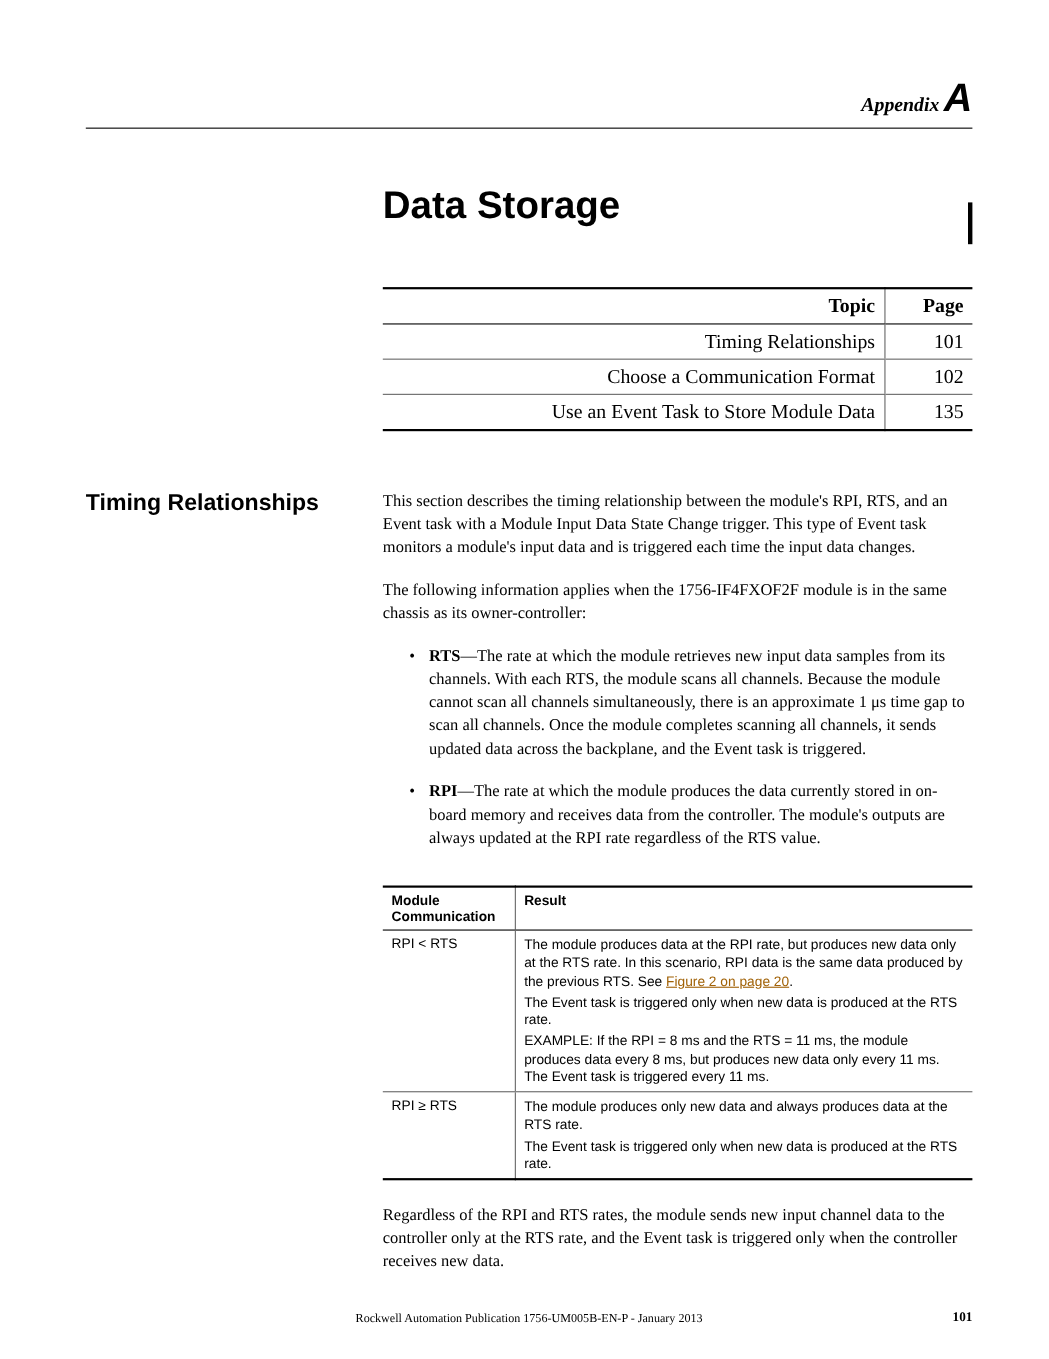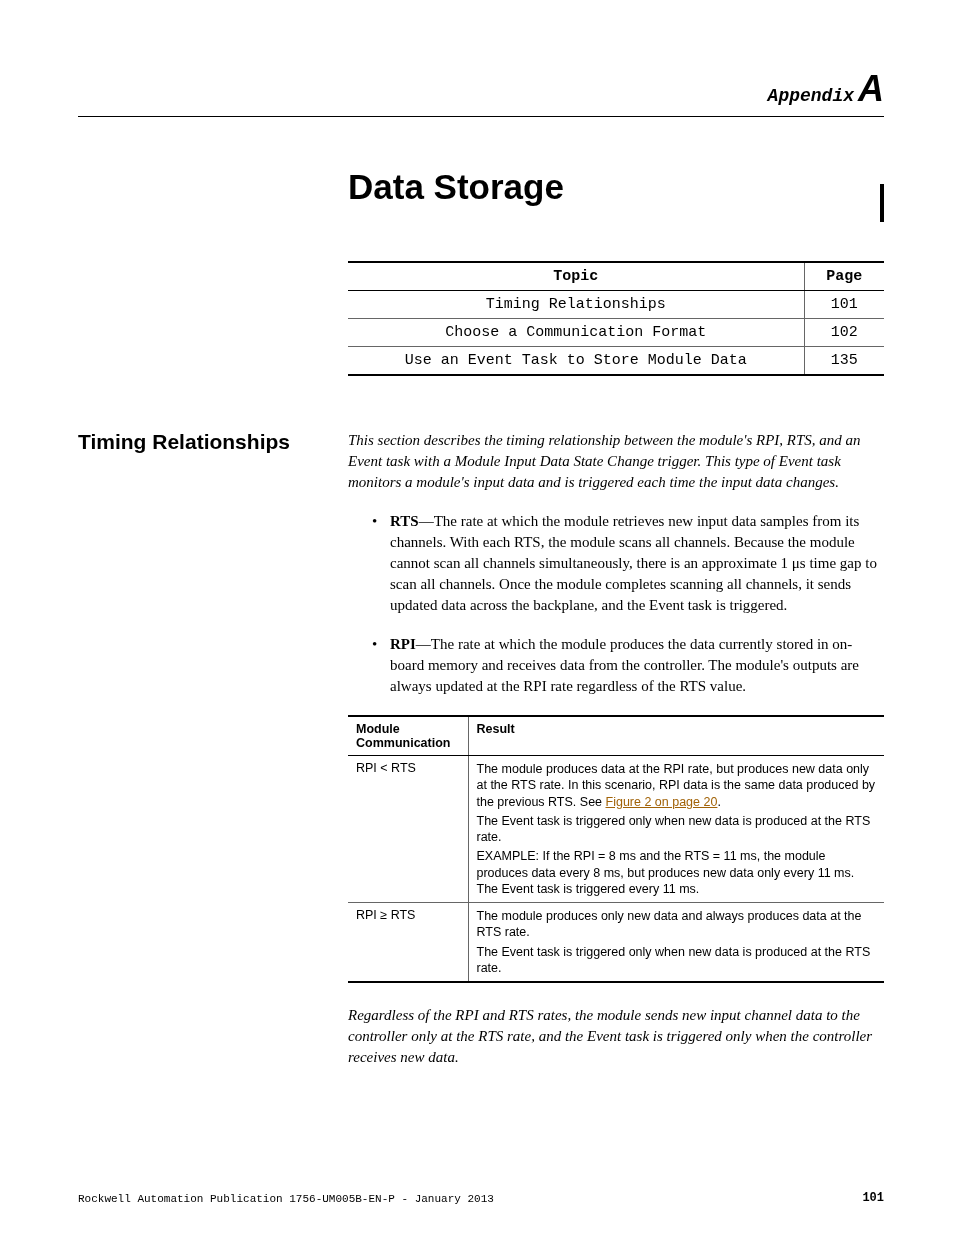--- a/index.html
+++ b/index.html
@@ -18,21 +18,21 @@
   .header {
     display: flex;
     justify-content: flex-end;
     align-items: baseline;
     border-bottom: 1.5px solid #000;
     padding-bottom: 6px;
     margin-bottom: 50px;
     position: relative;
   }
   .appendix-label {
-    font-family: Liberation Mono, monospace;
+    font-family: Liberation Serif, serif;
     font-weight: bold;
     font-style: italic;
     font-size: 18px;
   }
   .appendix-letter {
     font-family: Arial, Helvetica, sans-serif;
     font-weight: bold;
     font-style: italic;
     font-size: 36px;
     margin-left: 4px;
@@ -55,23 +55,23 @@
     margin-bottom: 54px;
   }
   .toc-table {
     width: 100%;
     border-collapse: collapse;
     border-top: 2px solid #000;
     border-bottom: 2px solid #000;
     margin-bottom: 54px;
   }
   .toc-table th, .toc-table td {
-    font-family: Liberation Mono, monospace;
-    font-size: 15px;
-    text-align: center;
+    font-family: Liberation Serif, serif;
+    font-size: 18px;
+    text-align: right;
     padding: 5px 8px;
     border-bottom: 0.5px solid #666;
   }
   .toc-table th {
     font-weight: bold;
     border-bottom: 1px solid #000;
   }
   .toc-table tr:last-child td { border-bottom: none; }
   .col-page { width: 80px; border-left: 0.5px solid #666; }
   .intro-para {
@@ -87,25 +87,24 @@
     left: -270px;
     top: 0;
     width: 250px;
     font-family: Arial, Helvetica, sans-serif;
     font-weight: bold;
     font-size: 21px;
   }
   .body-para {
     line-height: 1.4;
     margin-bottom: 18px;
-    font-style: italic;
   }
   ul.bullets {
     list-style: none;
-    margin: 0 0 18px 24px;
+    margin: 0 0 32px 24px;
   }
   ul.bullets li {
     position: relative;
     line-height: 1.4;
     margin-bottom: 18px;
     padding-left: 18px;
   }
   ul.bullets li::before {
     content: "•";
     position: absolute;
@@ -138,23 +137,23 @@
   .col-result { border-left: 0.5px solid #666; }
   .res-line { margin-bottom: 3px; line-height: 1.3; }
   .res-line:last-child { margin-bottom: 0; }
   .link { color: #a16207; text-decoration: underline; }
   .example-label { font-weight: normal; }
   .footer {
     position: absolute;
     bottom: 30px;
     left: 78px;
     right: 70px;
-    font-family: Liberation Mono, monospace;
+    font-family: Liberation Serif, serif;
     font-size: 11px;
-    text-align: left;
+    text-align: center;
   }
   .page-num {
     position: absolute;
     right: 0;
     bottom: 0;
     font-weight: bold;
     font-size: 12px;
   }
 </style>
 </head>
@@ -194,20 +193,21 @@
           <td class="col-page">135</td>
         </tr>
       </tbody>
     </table>
 
 
     <div class="section">
       <h2 class="section-title">Timing Relationships</h2>
 
       <p class="body-para">This section describes the timing relationship between the module's RPI, RTS, and an Event task with a Module Input Data State Change trigger. This type of Event task monitors a module's input data and is triggered each time the input data changes.</p>
+      <p class="body-para">The following information applies when the 1756-IF4FXOF2F module is in the same chassis as its owner-controller:</p>
 
       <ul class="bullets">
         <li>
           <span class="term">RTS</span><span>—The rate at which the module retrieves new input data samples from its channels. With each RTS, the module scans all channels. Because the module cannot scan all channels simultaneously, there is an approximate 1 μs time gap to scan all channels. Once the module completes scanning all channels, it sends updated data across the backplane, and the Event task is triggered.</span>
         </li>
         <li>
           <span class="term">RPI</span><span>—The rate at which the module produces the data currently stored in on-board memory and receives data from the controller. The module's outputs are always updated at the RPI rate regardless of the RTS value.</span>
         </li>
       </ul>
 

